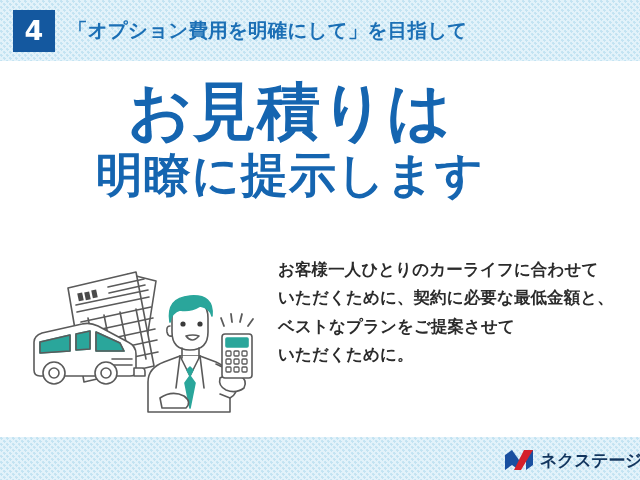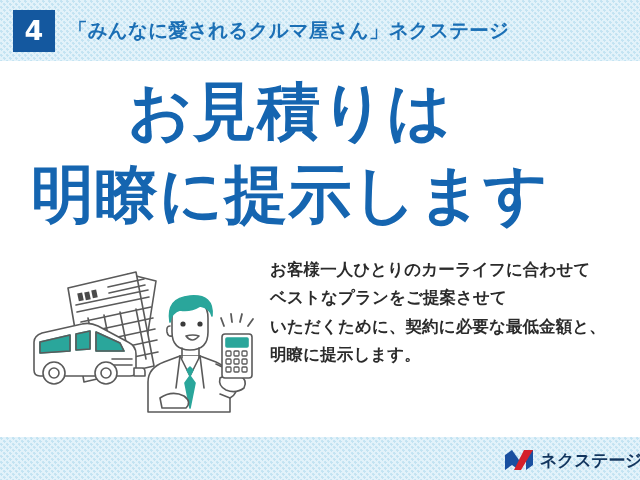--- a/index.html
+++ b/index.html
@@ -61,26 +61,26 @@
     top:78px; left:0; width:580px;
     text-align:center;
     color:#1565b0;
     font-weight:bold;
     font-family:"DejaVu Sans","Liberation Sans",sans-serif;
     line-height:1.07;
     letter-spacing:1px;
   }
   #headline .hl-line { display:block; }
   #headline .hl1 { font-size:63px; }
-  #headline .hl2 { font-size:63px; margin-top:16px; }
+  #headline .hl2 { font-size:47px; margin-top:5px; }
 
   
   #body-copy {
     position:absolute;
-    top:255px; left:270px;
+    top:255px; left:278px;
     width:360px;
     color:#2b2b2b;
     font-size:16.5px;
     font-weight:bold;
     line-height:1.72;
     letter-spacing:0.1px;
   }
   #body-copy .bc-line { display:block; white-space:nowrap; }
 
   
@@ -111,33 +111,33 @@
 </style>
 </head>
 <body>
 
 <div id="banner">
 
   <div class="dot-band" id="header-band"></div>
 
   <div id="header-inner">
     <div id="step-badge">4</div>
-    <div id="header-title">「みんなに愛されるクルマ屋さん」ネクステージ</div>
+    <div id="header-title">「オプション費用を明確にして」を目指して</div>
   </div>
 
   <div id="headline">
     <span class="hl-line hl1">お見積りは</span>
     <span class="hl-line hl2">明瞭に提示します</span>
   </div>
 
   <div id="body-copy">
     <span class="bc-line">お客様一人ひとりのカーライフに合わせて</span>
+    <span class="bc-line">いただくために、契約に必要な最低金額と、</span>
     <span class="bc-line">ベストなプランをご提案させて</span>
-    <span class="bc-line">いただくために、契約に必要な最低金額と、</span>
-    <span class="bc-line">明瞭に提示します。</span>
+    <span class="bc-line">いただくために。</span>
   </div>
 
   <div id="illustration">
     <svg viewBox="0 0 240 160" xmlns="http://www.w3.org/2000/svg">
       <g fill="none" stroke="#5a5a5a" stroke-width="1.6" stroke-linecap="round" stroke-linejoin="round">
 
         <g>
           <path d="M104 18 L132 25 L118 114 L90 107 Z" fill="#ffffff"></path>
         </g>
 

